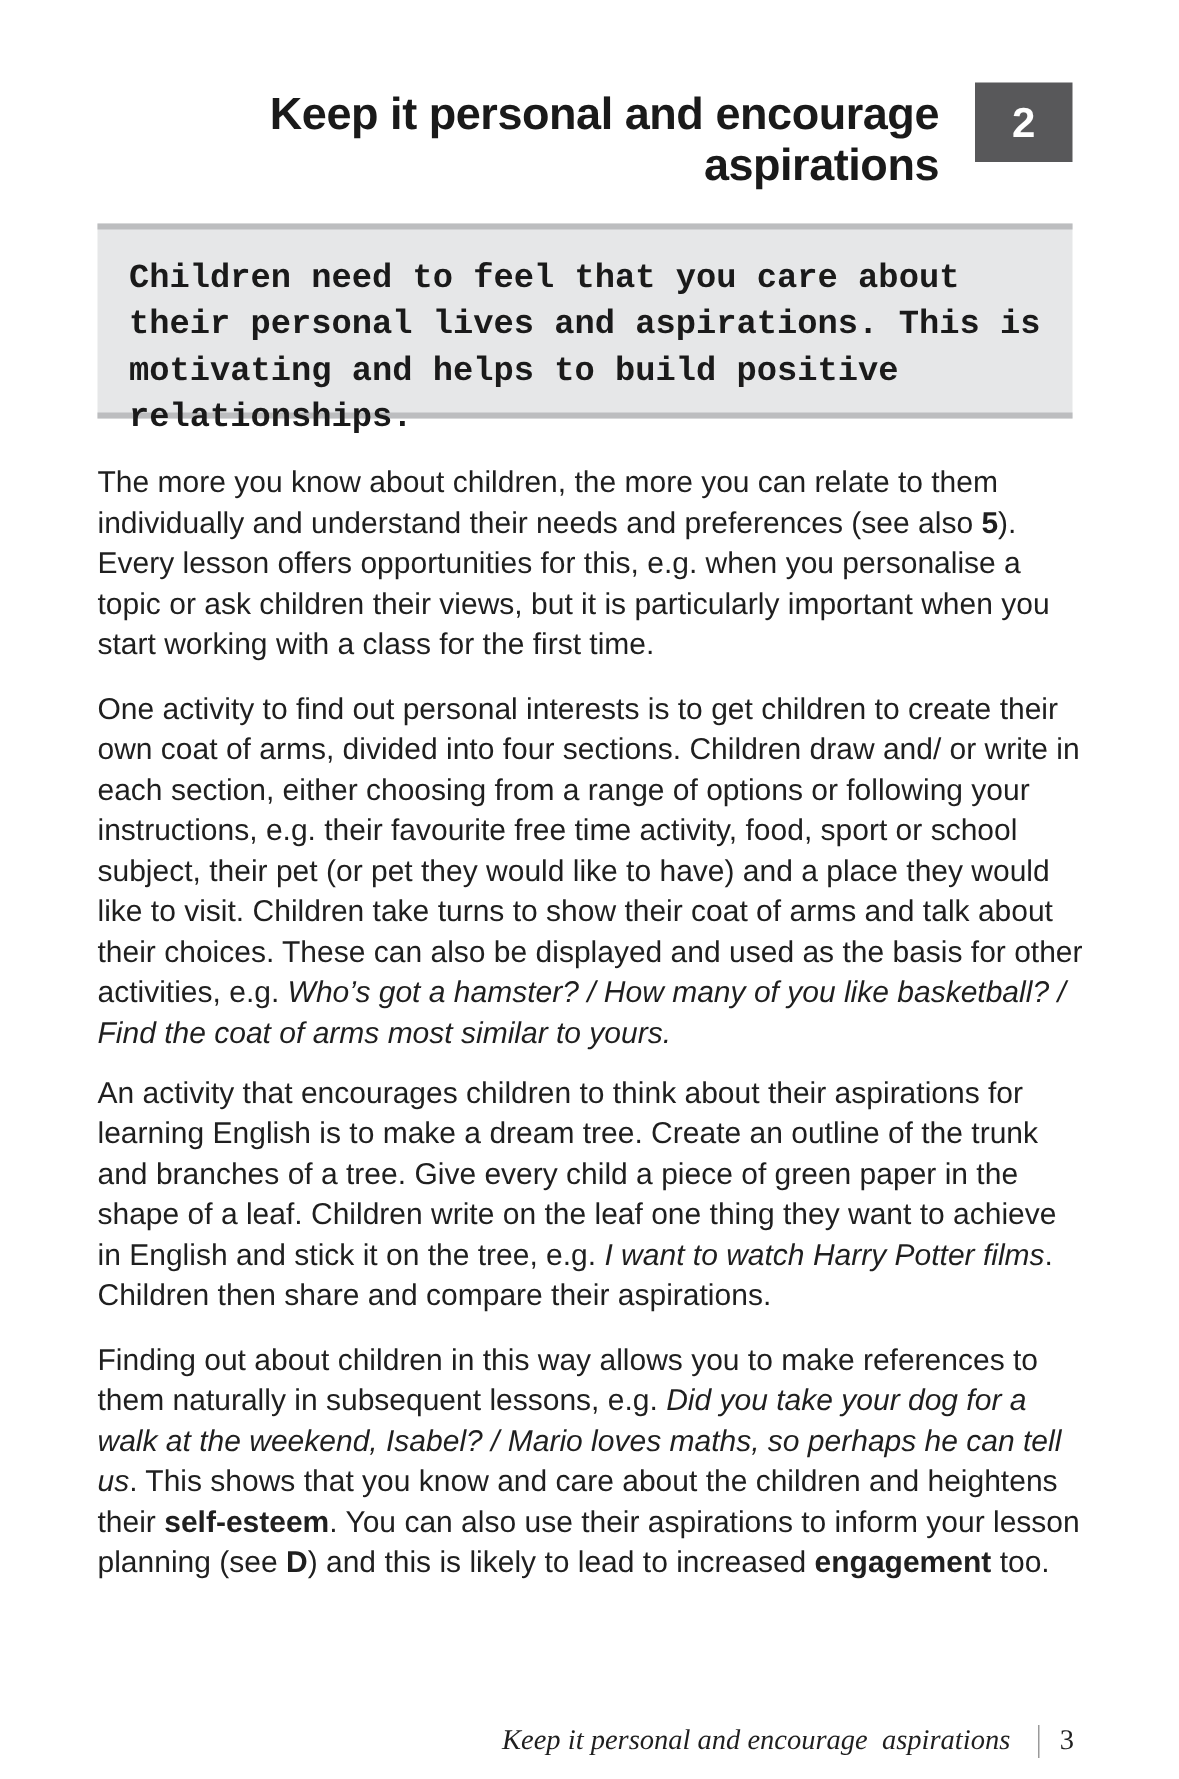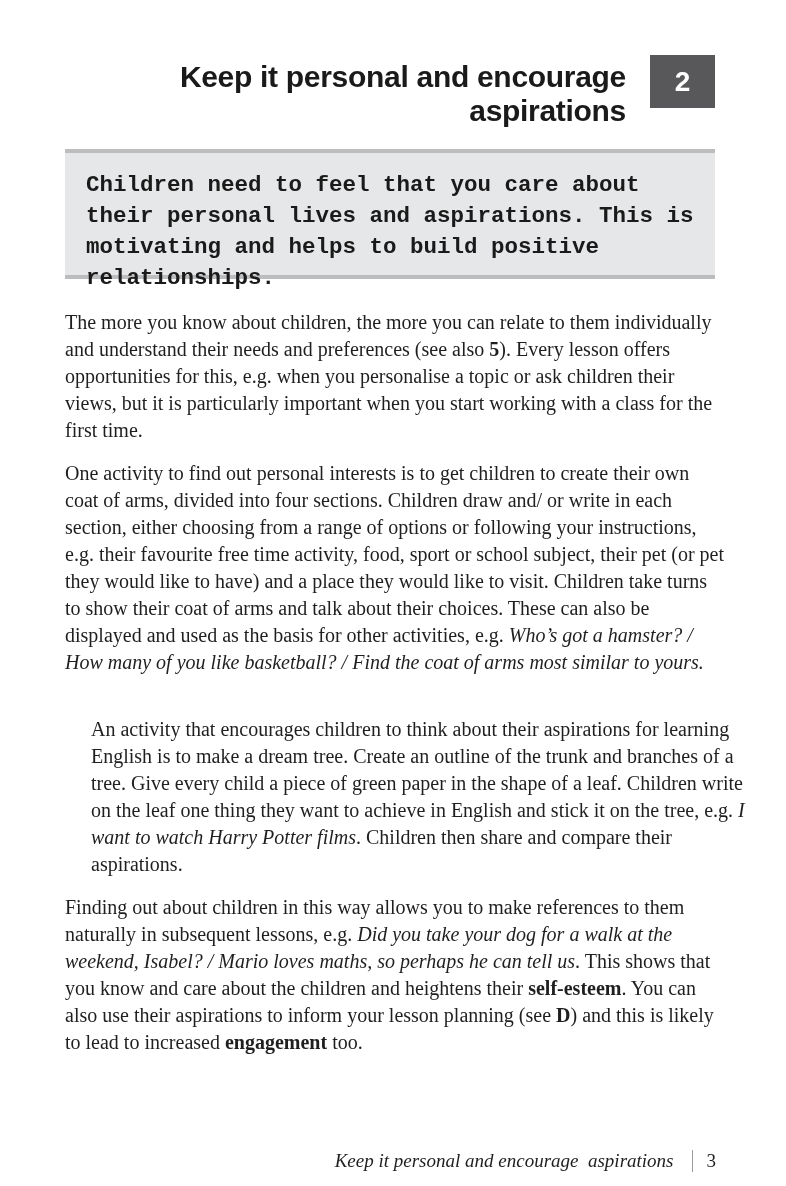--- a/index.html
+++ b/index.html
@@ -23,27 +23,27 @@
       background: #e6e7e8; border-top: 4px solid #bcbdbf; border-bottom: 4px solid #bcbdbf;
       box-sizing: border-box;
     }
     .summary-text {
       position: absolute; left: 21px; top: 17px; width: 620px;
       font-family: Liberation Mono, monospace; font-weight: bold;
       font-size: 22.5px; line-height: 31px; color: #1a1a1a;
     }
     .body-text {
       position: absolute; left: 65px; width: 660px;
-      font-family: Liberation Serif, serif;
+      font-family: Liberation Sans, sans-serif;
       font-size: 20px; line-height: 27px; color: #1f1f1f;
       margin: 0;
     }
     .p1 { top: 309px; }
     .p2 { top: 460px; }
-    .p3 { top: 716px; margin-left: 26px; }
+    .p3 { top: 716px; }
     .p4 { top: 894px; }
     em { font-style: italic; }
     strong { font-weight: bold; }
     .footer {
       position: absolute; right: 70px; top: 1148px;
       font-family: "Liberation Serif", serif; font-size: 19px; line-height: 26px;
       display: flex; align-items: center; color: #1f1f1f;
     }
     .footer-title { font-style: italic; }
     .footer-sep { width: 1px; height: 22px; background: #9a9a9a; margin: 0 14px 0 18px; }

